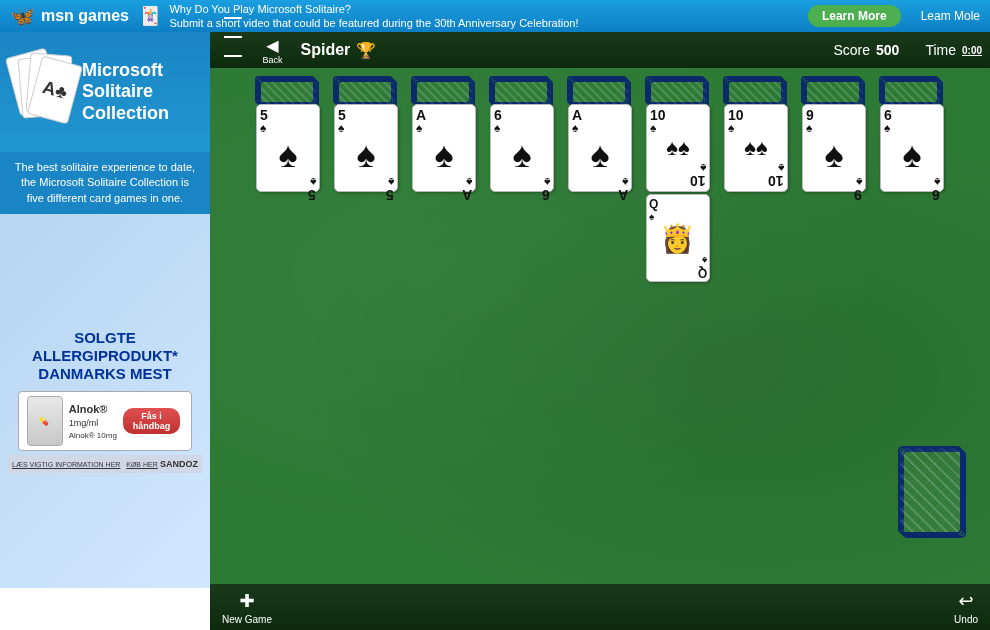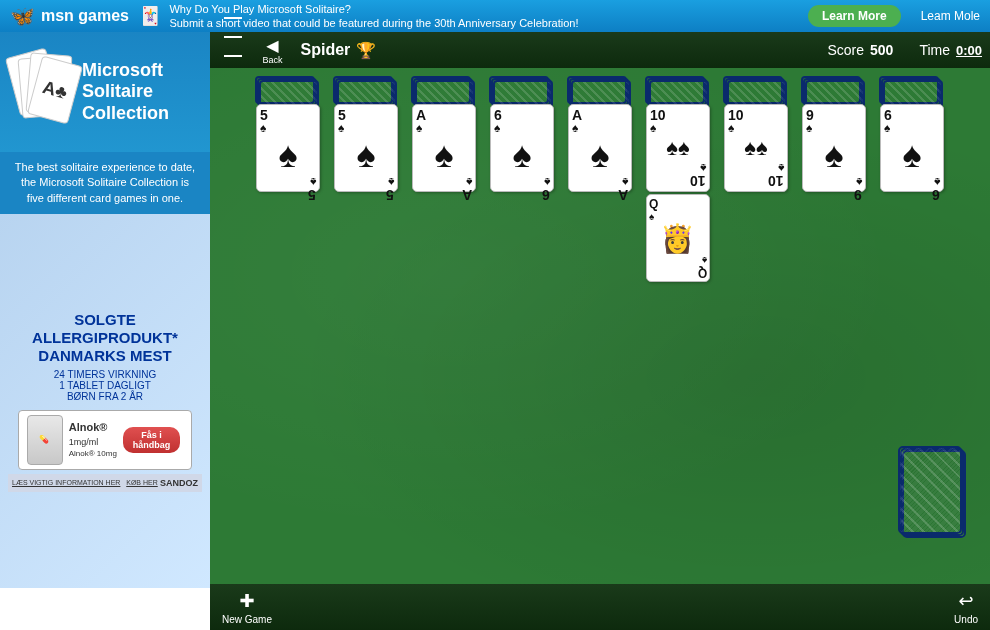--- a/index.html
+++ b/index.html
@@ -265,21 +265,21 @@
     }
     #score-area {
       margin-left: auto;
       display: flex;
       align-items: center;
       gap: 6px;
     }
     #score-label { font-size: 14px; color: white; }
     #score-value { font-size: 14px; color: white; font-weight: bold; }
     #time-label { font-size: 14px; color: white; margin-left: 20px; }
-    #time-value { font-size: 13px; color: white; font-weight: bold; text-decoration: underline; }
+    #time-value { font-size: 10px; color: white; font-weight: bold; text-decoration: underline; }
 
     
     #game-table {
       flex: 1;
       position: relative;
       background: #2d7a35;
       background-image:
         radial-gradient(ellipse at 30% 40%, rgba(255,255,255,0.04) 0%, transparent 60%),
         radial-gradient(ellipse at 70% 60%, rgba(0,0,0,0.1) 0%, transparent 60%);
       overflow: hidden;
@@ -509,25 +509,20 @@
       </div>
       <div id="game-title">Microsoft<br>Solitaire<br>Collection</div>
     </div>
     <div id="game-description">The best solitaire experience to date, the Microsoft Solitaire Collection is five different card games in one.</div>
     <div id="ad-area">
       <div id="ad-content">
         <div id="ad-title">
           <div>SOLGTE ALLERGIPRODUKT*</div>
           <div>DANMARKS MEST</div>
         </div>
-        <div style="font-size:10px;color:#003399;text-align:center;">
-          <div>24 TIMERS VIRKNING</div>
-          <div>1 TABLET DAGLIGT</div>
-          <div>BØRN FRA 2 ÅR</div>
-        </div>
         <div id="ad-product">
           <div id="ad-pill-img">💊</div>
           <div id="ad-product-info">
             <div style="font-weight:bold;font-size:11px;">Alnok®</div>
             <div>1mg/ml</div>
             <div style="font-size:8px;">Alnok® 10mg</div>
           </div>
           <button id="ad-btn">Fås i<br>håndbag</button>
         </div>
         <div id="ad-bottom">

